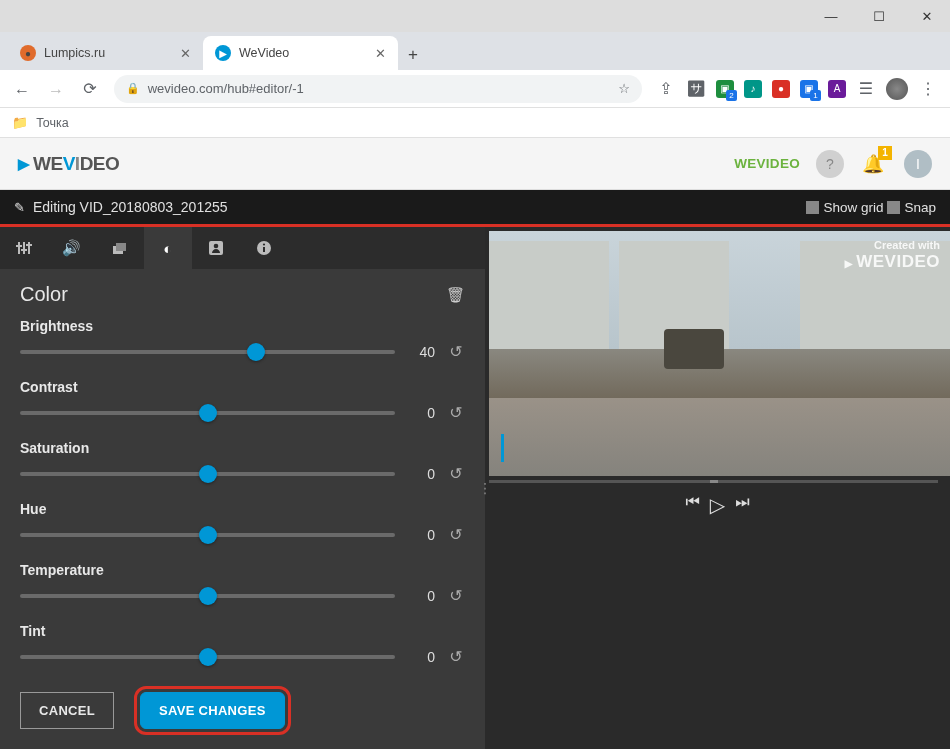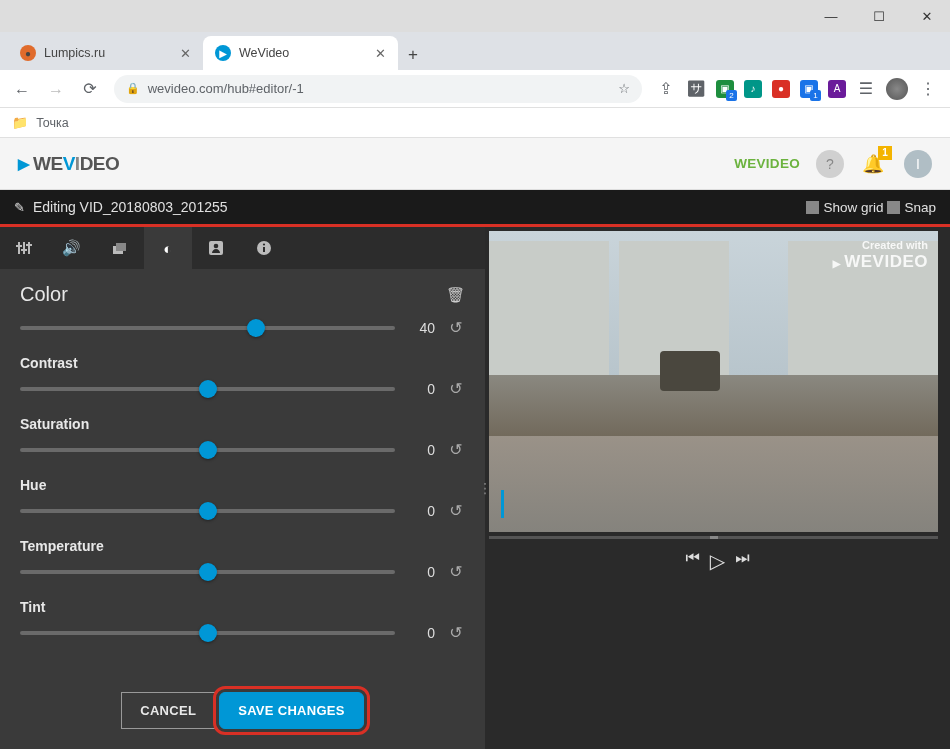--- a/index.html
+++ b/index.html
@@ -47,25 +47,25 @@
 .phead h2{font-size:20px;font-weight:400}
 .phead .trash{margin-left:auto;color:#ccc;font-size:15px}
 .sliders{padding:4px 20px;flex:1;overflow-y:auto}
 .srow{margin-bottom:18px}
 .srow label{color:#e8e8e8;font-size:14px;font-weight:600;display:block;margin-bottom:8px}
 .sctrl{display:flex;align-items:center;gap:12px}
 .track{flex:1;height:4px;background:#6a6a6a;position:relative;border-radius:2px}
 .thumb{position:absolute;top:50%;width:18px;height:18px;border-radius:50%;background:#0097d6;transform:translate(-50%,-50%);box-shadow:0 1px 3px rgba(0,0,0,0.4)}
 .sval{width:28px;text-align:right;color:#ddd;font-size:14px}
 .reset{color:#aaa;font-size:16px;width:18px;text-align:center}
-.pbtns{padding:20px;display:flex;justify-content:center;gap:4px}
+.pbtns{padding:20px;display:flex;gap:26px}
 .btn{padding:10px 18px;font-size:13px;font-weight:700;letter-spacing:0.3px;border:1px solid #999;background:transparent;color:#e8e8e8;cursor:pointer}
 .btn.primary{background:#0097d6;border-color:#0097d6;color:#fff;outline:3px solid #d93025;outline-offset:3px;border-radius:6px}
 .preview{flex:1;display:flex;flex-direction:column;position:relative}
-.vframe{margin:4px 12px 0 4px;height:301px;background:#444;position:relative;overflow:hidden}
+.vframe{margin:4px 0 0 4px;height:245px;background:#444;position:relative;overflow:hidden}
 .sky{position:absolute;inset:0;background:linear-gradient(180deg,#c9d4da 0%,#b8c5cc 48%,#8a8880 48%,#726a5c 68%,#9a9288 68%,#85837d 100%)}
 .bldg{position:absolute;top:10px;bottom:52%;background:#c8ccc8}
 .b1{left:0;width:120px}
 .b2{left:130px;width:110px}
 .b3{right:0;width:150px}
 .wm{position:absolute;top:8px;right:10px;color:rgba(255,255,255,0.85);font-size:11px;text-align:right;font-weight:600;line-height:1.2}
 .wm .big{font-size:17px;letter-spacing:0.5px}
 .playhead{position:absolute;left:12px;bottom:14px;width:3px;height:28px;background:#0097d6}
 .divh{height:3px;background:#555;margin:4px 12px 0 4px;cursor:row-resize}
 .divh .grip{width:8px;height:3px;background:#888;margin:0 auto}
@@ -181,20 +181,21 @@
             <circle cx="8" cy="4.5" r="1.1" fill="#2c2c2c"></circle>
           </svg>
         </div>
     </div>
     <div class="phead">
       <h2>Color</h2>
       <span class="trash">🗑</span>
     </div>
     <div class="sliders" id="sliders">
         <div class="srow">
+          <label>Brightness</label>
   <div class="sctrl">
     <div class="track">
               <div class="thumb" style="left:63%"></div>
             </div>
     <span class="sval">40</span>
     <span class="reset">↺</span>
   </div>
         </div>
         <div class="srow">
           <label>Contrast</label>

